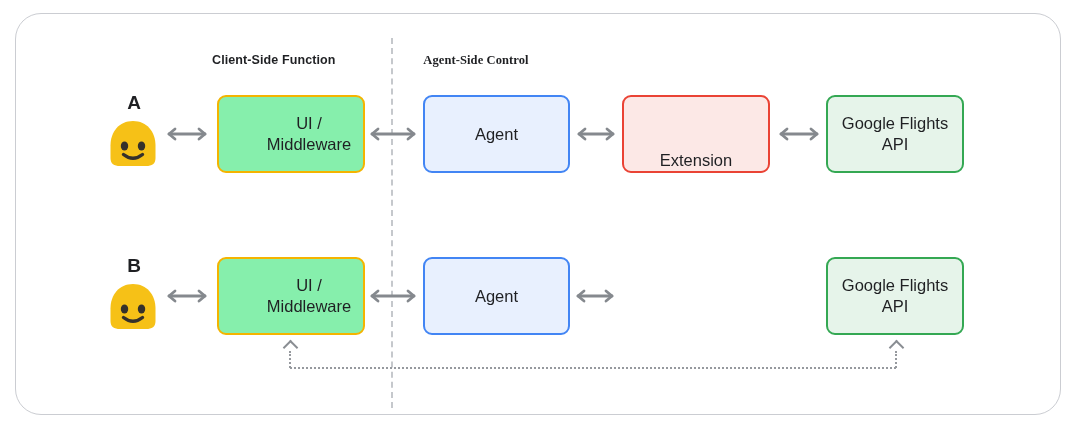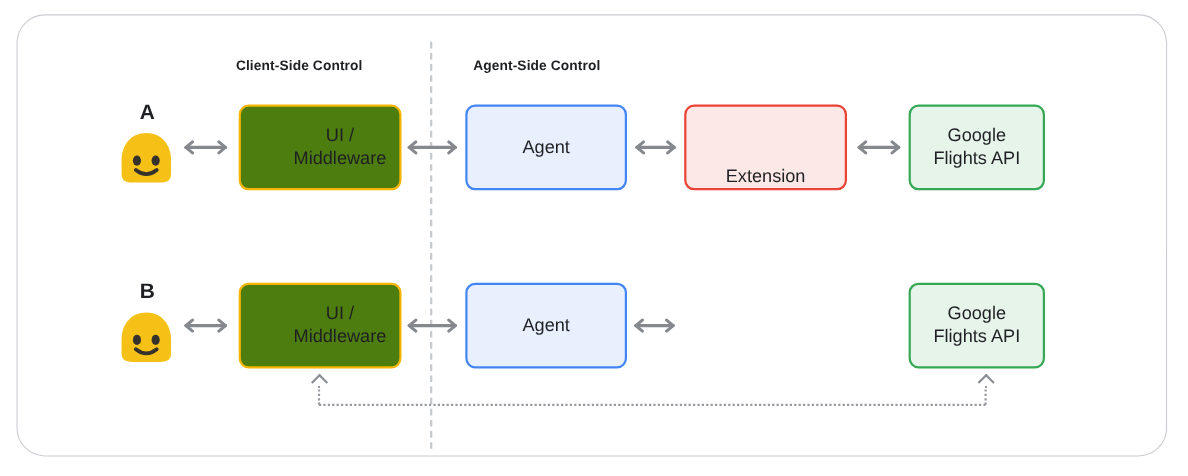--- a/index.html
+++ b/index.html
@@ -35,21 +35,21 @@
     top: 53px;
     width: 120px;
     text-align: center;
     font-size: 12.5px;
     font-weight: 700;
     color: #1f2023;
     letter-spacing: 0.1px;
     white-space: nowrap;
   }
   .zone-client { left: 212px; }
-  .zone-agent  { left: 428px; }
+  .zone-agent  { left: 416px; font-family: Liberation Serif, serif; }
 
   .user-tag {
     position: absolute;
     width: 58px;
     text-align: center;
     font-size: 19px;
     font-weight: 700;
     color: #1f2023;
   }
   .tag-a { left: 105px; top: 92px; }
@@ -70,32 +70,32 @@
     display: flex;
     align-items: center;
     justify-content: center;
     text-align: center;
     font-size: 16.5px;
     font-weight: 500;
     color: #1f2023;
     line-height: 1.25;
     padding: 0 12px;
   }
-  .c-yellow { background: #4d7c0f; border-color: #F4B400; padding-left: 48px; }
+  .c-yellow { background: #86efac; border-color: #F4B400; padding-left: 48px; }
   .c-blue   { background: #E8F0FE; border-color: #4285F4; }
   .c-red    { background: #FCE8E6; border-color: #EA4335; align-items: flex-end; }
   .c-green  { background: #E6F4EA; border-color: #34A853; }
   .c-orange { background: #FCEFE3; border-color: #F0862B; }
 
   .row-a { top: 95px;  height: 78px; }
   .row-b { top: 257px; height: 78px; }
   .col-ui    { left: 217px; width: 148px; }
   .col-agent { left: 423px; width: 147px; }
   .col-tool  { left: 622px; width: 148px; }
-  .col-api   { left: 826px; width: 124px; }
+  .col-api   { left: 826px; width: 138px; }
 
   .arrow {
     position: absolute;
     height: 14px;
   }
   .arr-y-a { top: 127px; }
   .arr-y-b { top: 289px; }
   .arr-1 { left: 165px; width: 44px; }
   .arr-2 { left: 368px; width: 50px; }
   .arr-3 { left: 575px; width: 42px; }
@@ -130,21 +130,21 @@
   .arrow svg, .emoji svg { display: block; width: 100%; height: 100%; }
 </style>
 </head>
 <body>
 
 <div class="canvas">
   <div class="frame"></div>
 
   <div class="separator"></div>
 
-  <div class="zone-label zone-client">Client-Side Control</div>
+  <div class="zone-label zone-client">Client-Side Function</div>
   <div class="zone-label zone-agent">Agent-Side Control</div>
 
   <div class="user-tag tag-a">A</div>
   <div class="emoji emoji-a">
     <svg viewBox="0 0 58 49" xmlns="http://www.w3.org/2000/svg">
       <path d="M29 2 C15 2 6.5 13 6.5 26.5 L6.5 39 C6.5 45 10 47 16 47 L42 47 C48 47 51.5 45 51.5 39 L51.5 26.5 C51.5 13 43 2 29 2 Z" fill="#F6C117"></path>
       <ellipse cx="20.5" cy="27" rx="3.7" ry="4.6" fill="#35312B"></ellipse>
       <ellipse cx="37.5" cy="27" rx="3.7" ry="4.6" fill="#35312B"></ellipse>
       <path d="M19.5 35.5 Q29 43 38.5 35.5" stroke="#35312B" stroke-width="3.4" fill="none" stroke-linecap="round"></path>
     </svg>

